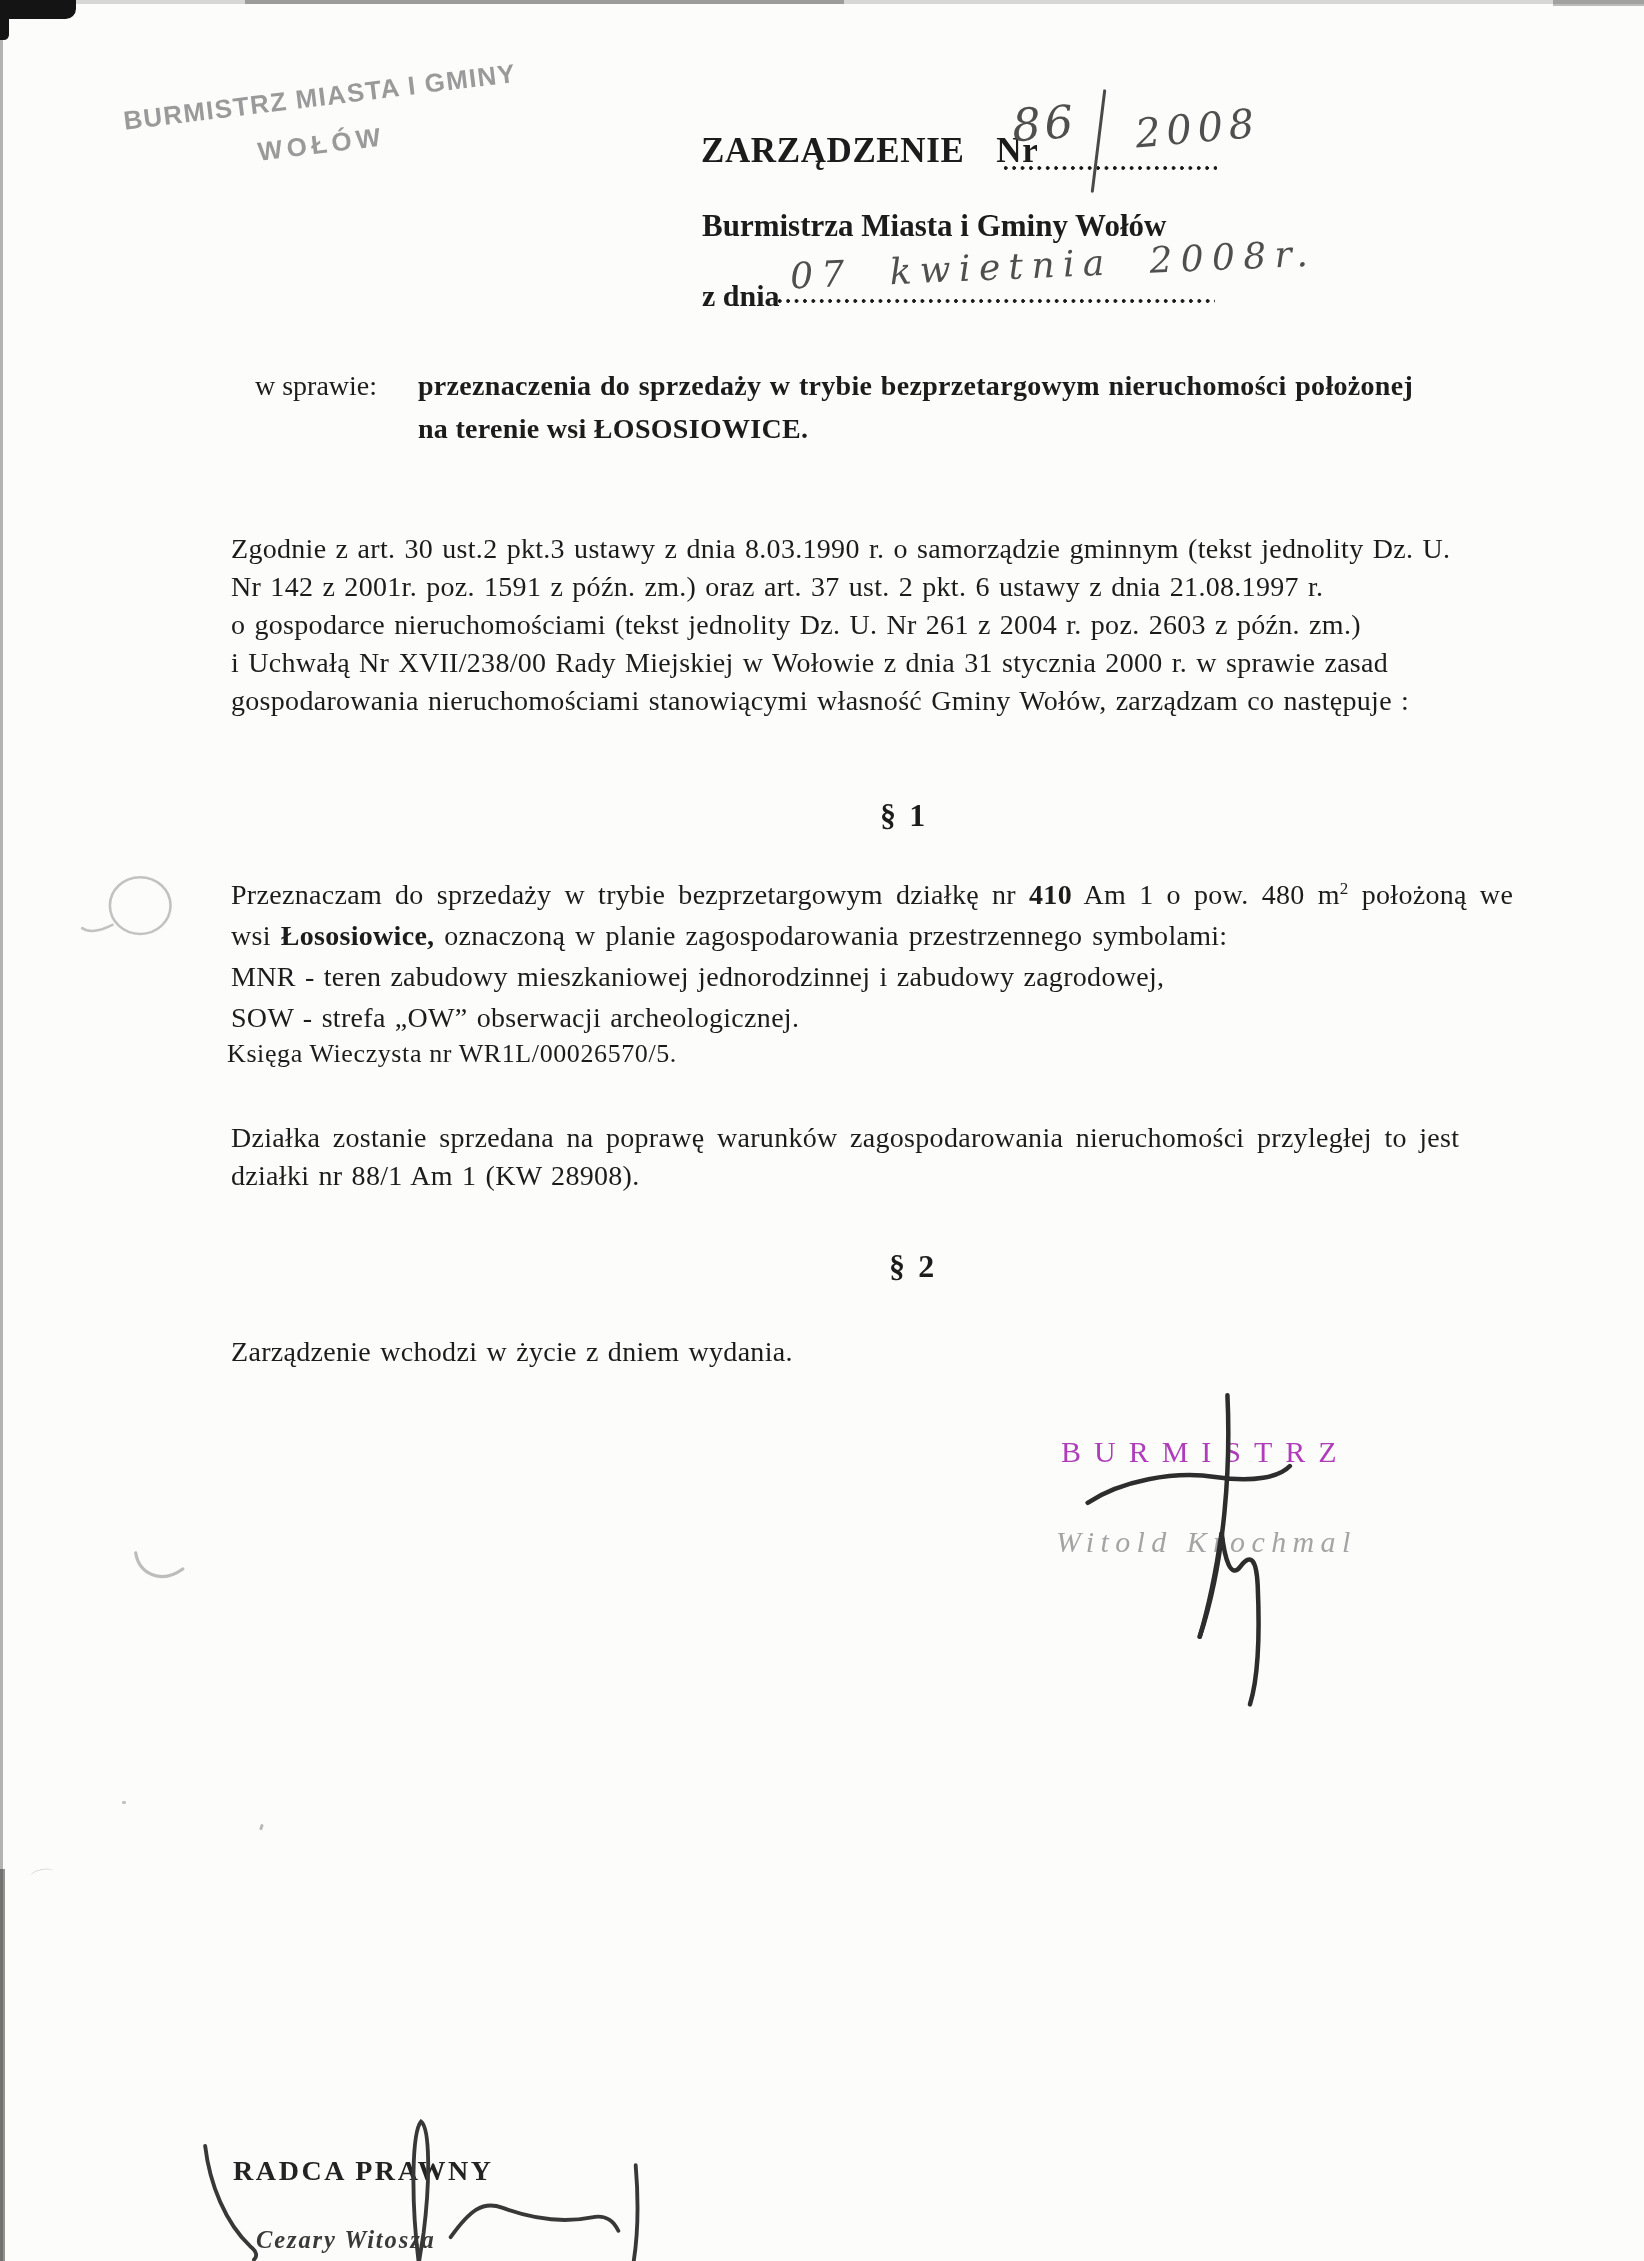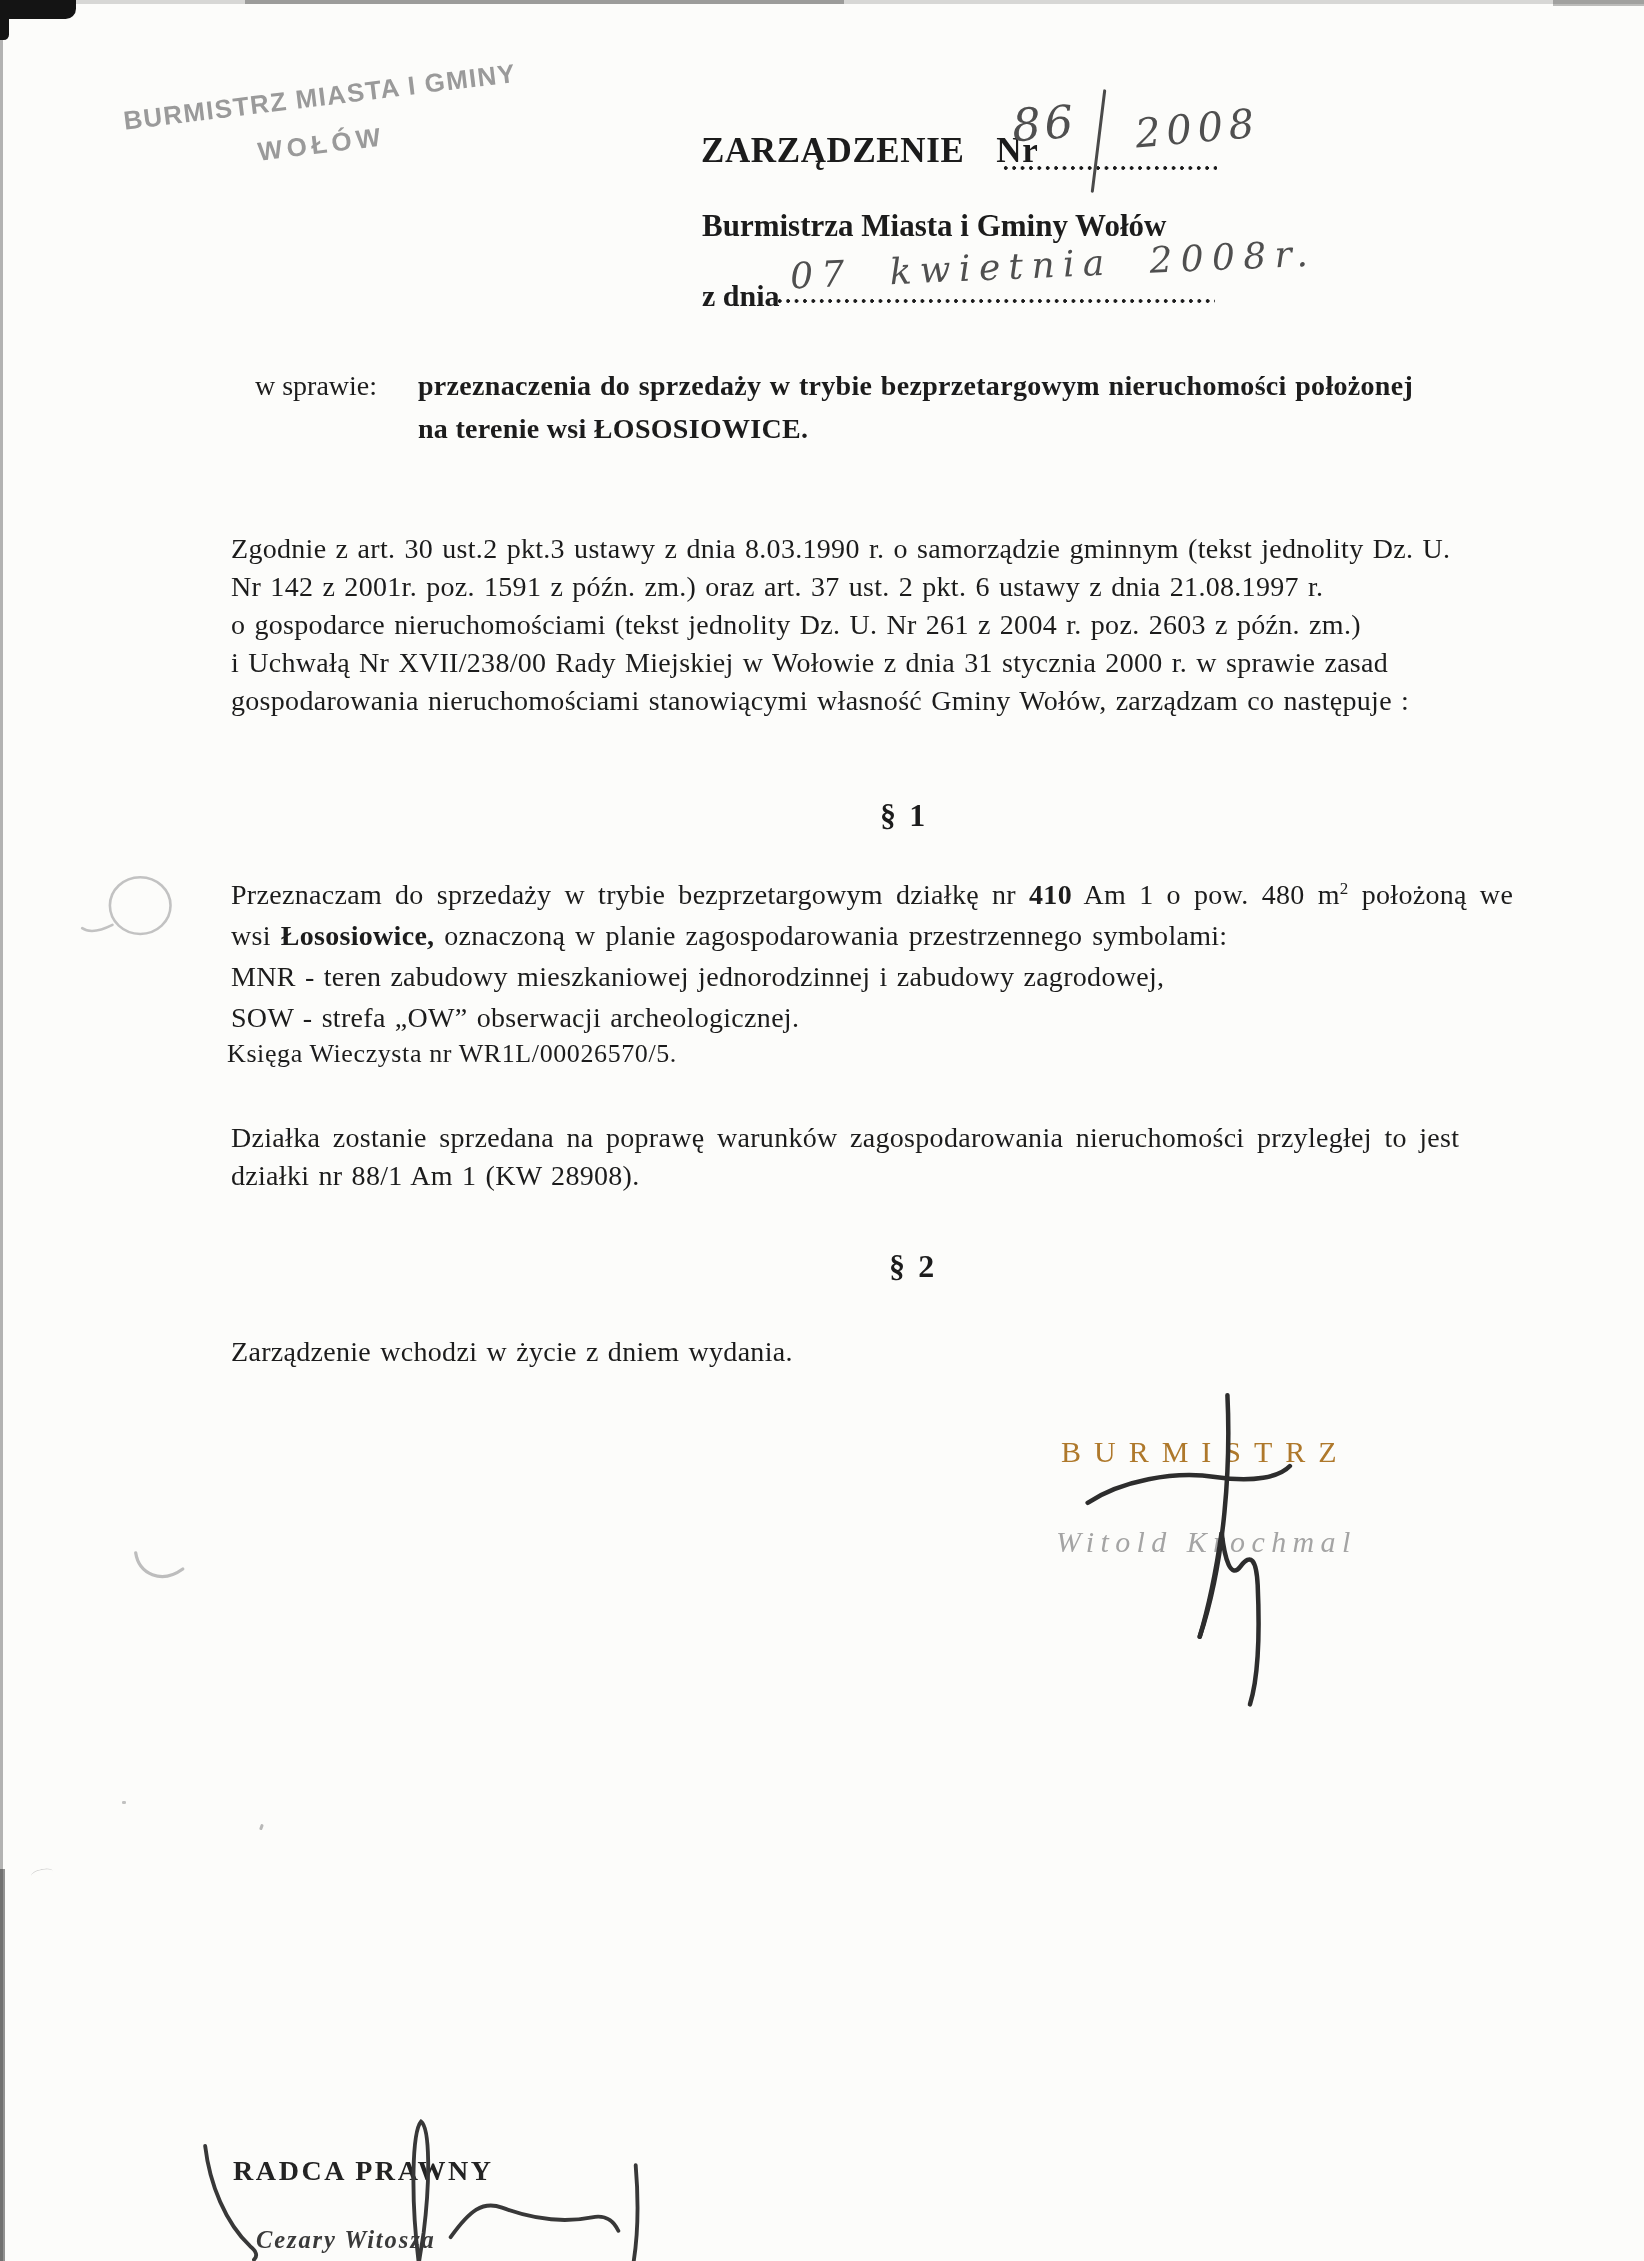--- a/index.html
+++ b/index.html
@@ -69,21 +69,21 @@
   .s1-l3{left:231px;top:963px;}
   .s1-l4{left:231px;top:1004px;}
   .s1-l5{left:227px;top:1041px;font-size:26px;letter-spacing:0.6px;}
 
   .p2-l1{left:231px;top:1124px;word-spacing:5.2px;}
   .p2-l2{left:231px;top:1162px;}
 
   .s2-text{left:231px;top:1304px;margin-top:34px;}
 
   
-  .mayor-role{left:1061px;top:1437px;font-size:30px;letter-spacing:13px;color:#a16207;opacity:.85;}
+  .mayor-role{left:1061px;top:1437px;font-size:30px;letter-spacing:13px;color:#a21caf;opacity:.85;}
   .mayor-name{left:1056px;top:1527px;font-size:30px;font-style:italic;letter-spacing:6.4px;color:#9b9b9b;opacity:.9;}
 
   svg{position:absolute;overflow:visible;}
   .sig-mayor{left:1031px;top:1366px;}
   .pencil-circle{left:77px;top:870px;}
   .pencil-crescent{left:126px;top:1543px;}
   .sig-legal{left:180px;top:2101px;}
 
   
   .legal-role{left:233px;top:2157px;font-size:28px;font-weight:bold;letter-spacing:2.6px;color:#232323;}

